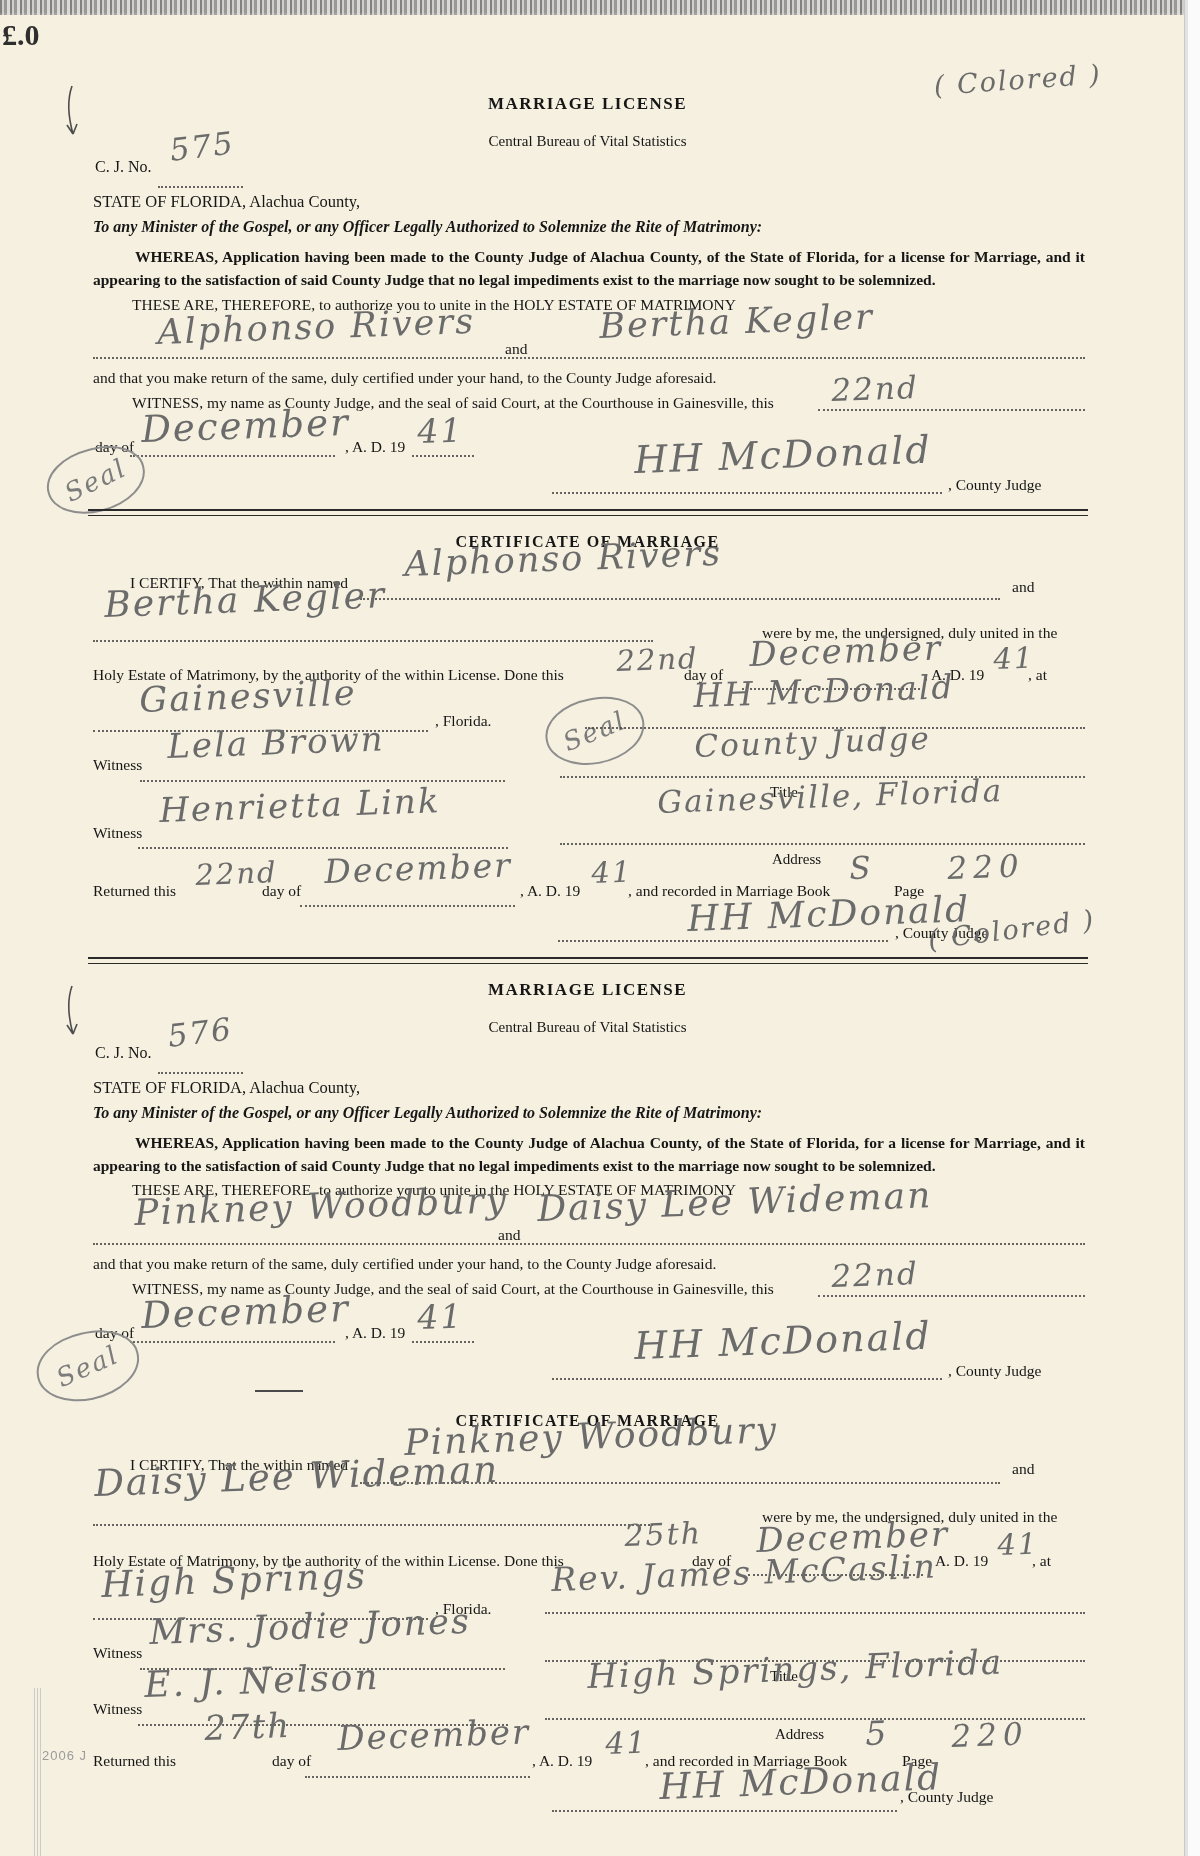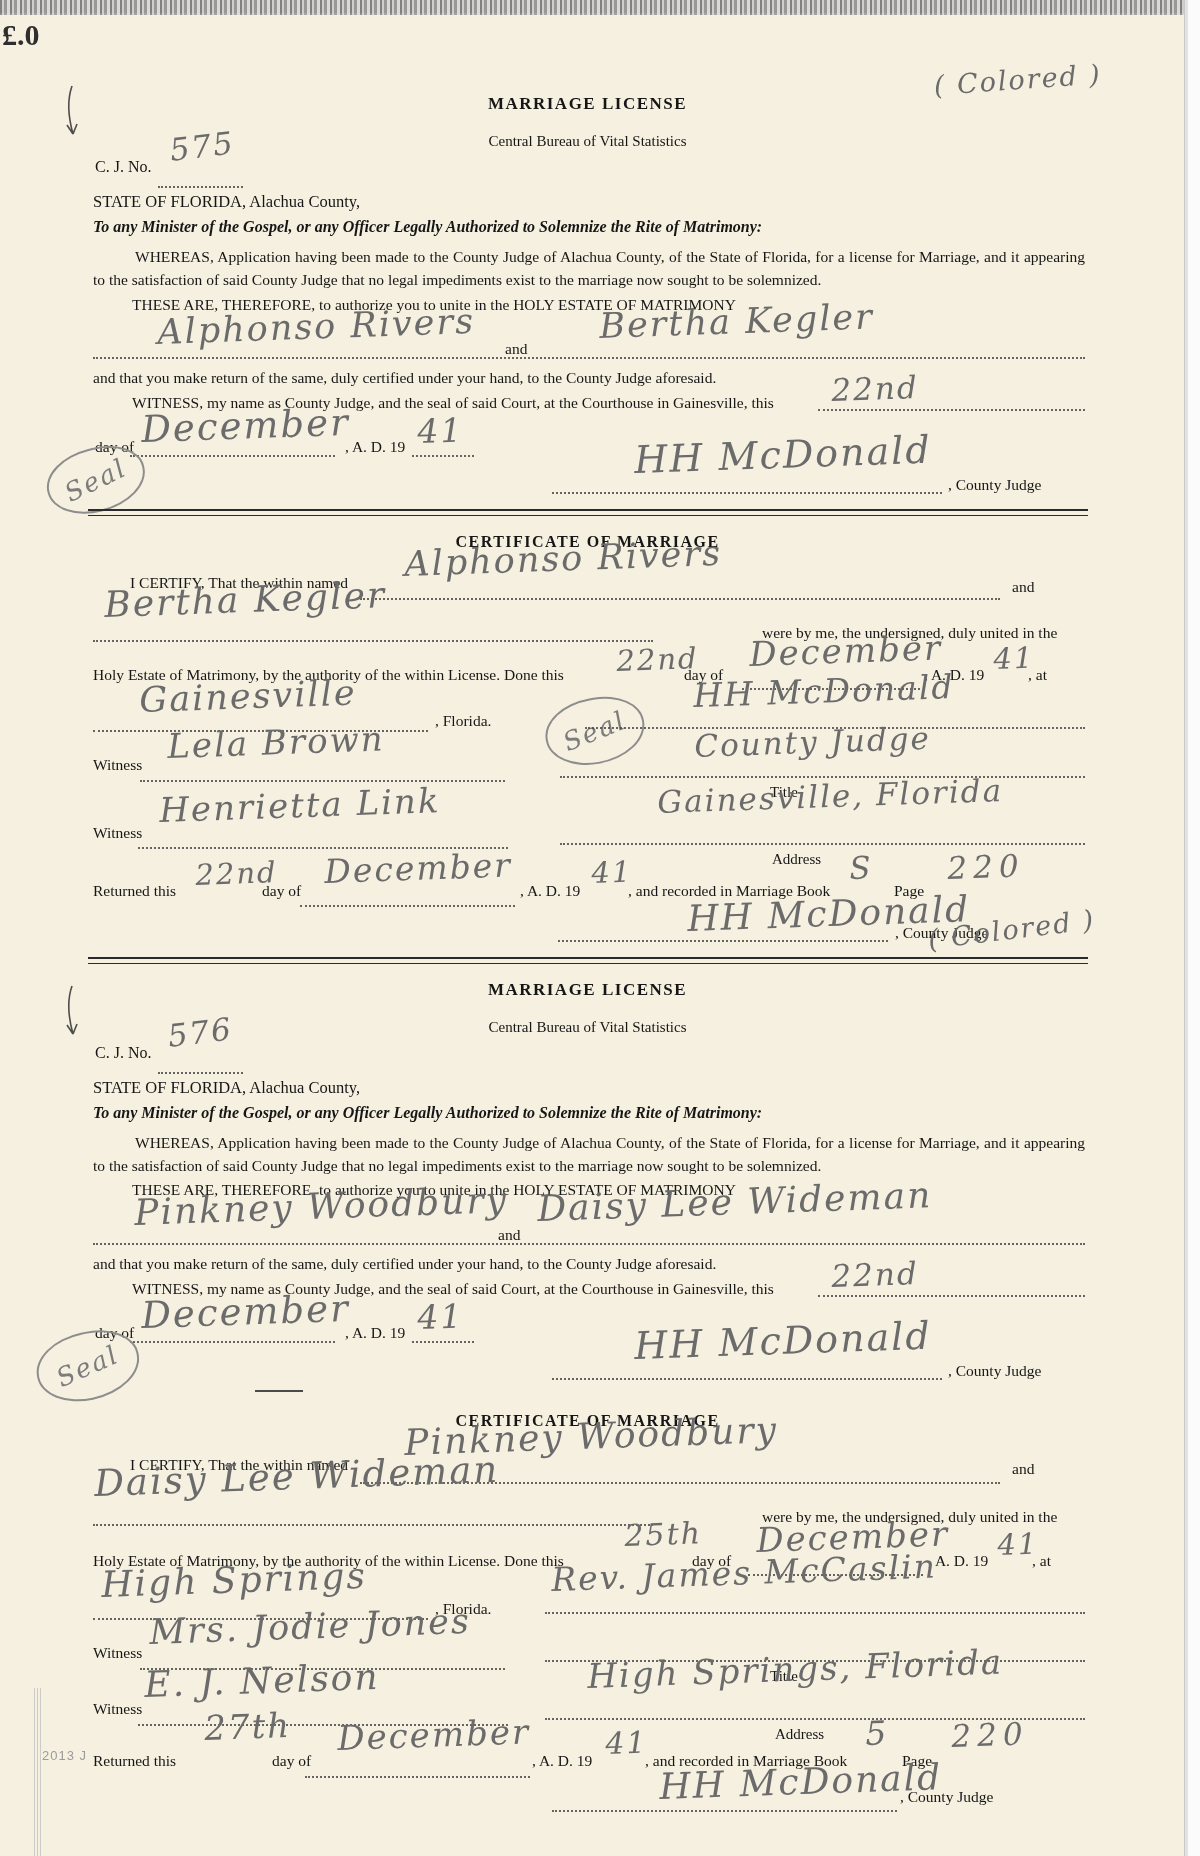--- a/index.html
+++ b/index.html
@@ -3,21 +3,21 @@
 <meta charset="utf-8">
 <style>
   html,body{margin:0;padding:0;background:#e8e8e8;}
   .page{position:relative;width:1200px;height:1856px;background:#f5f0df;
         font-family:"Liberation Serif",serif;color:#161616;overflow:hidden;}
   .sec{position:absolute;inset:0;pointer-events:none;}
   .pr{position:absolute;font-size:15.5px;white-space:nowrap;color:#161616;}
   .prb{font-weight:bold;}
   .ctr{left:90px;width:995px;text-align:center;}
   .sal{font-style:italic;font-weight:bold;font-size:16px;}
-  .para{white-space:normal;width:992px;text-align:justify;text-indent:42px;line-height:1.5;}
+  .para{white-space:normal;width:992px;text-align:justify;text-indent:42px;line-height:1.5;font-weight:bold;}
   .hw{position:absolute;font-family:"DejaVu Serif",serif;font-style:italic;color:#6b6b6b;
       white-space:nowrap;letter-spacing:2px;transform:rotate(-2deg);transform-origin:left bottom;}
   .dot{position:absolute;height:0;border-bottom:2px dotted #4c4c4c;opacity:.85;}
   .rule{position:absolute;height:4px;border-top:2.5px solid #2b2b2b;border-bottom:1.5px solid #2b2b2b;}
   .seal{position:absolute;border:2.5px solid #8d8d8d;border-radius:50% 46% 52% 48%;
         display:flex;align-items:center;justify-content:center;}
   .seal span{font-family:"DejaVu Serif",serif;font-style:italic;color:#7c7c7c;font-size:26px;
         transform:rotate(-12deg);letter-spacing:2px;}
   .band{position:absolute;background:repeating-linear-gradient(90deg,#6f6f6f 0 2px,#c9c9c9 2px 4px,#8a8a8a 4px 7px,#d6d6d6 7px 10px);opacity:.75;}
   .edge{position:absolute;}
@@ -204,14 +204,14 @@
     <div class="hw" style="left:606px;top:1726px;font-size:30px;">41</div>
     <div class="pr" style="left:645px;top:1752px;">, and recorded in Marriage Book</div>
     <div class="hw" style="left:866px;top:1714px;font-size:33px;">5</div>
     <div class="pr" style="left:902px;top:1752px;">Page</div>
     <div class="hw" style="left:952px;top:1718px;font-size:31px;letter-spacing:6px;">220</div>
     <div class="hw" style="left:660px;top:1766px;font-size:36px;">HH McDonald</div>
     <div class="dot" style="left:552px;top:1810px;width:345px;"></div>
     <div class="pr" style="left:900px;top:1788px;">, County Judge</div>
   </div>
 
-  <div class="wm" style="left:42px;top:1748px;">2013 J</div>
+  <div class="wm" style="left:42px;top:1748px;">2006 J</div>
 </div>
 
 </body></html>

